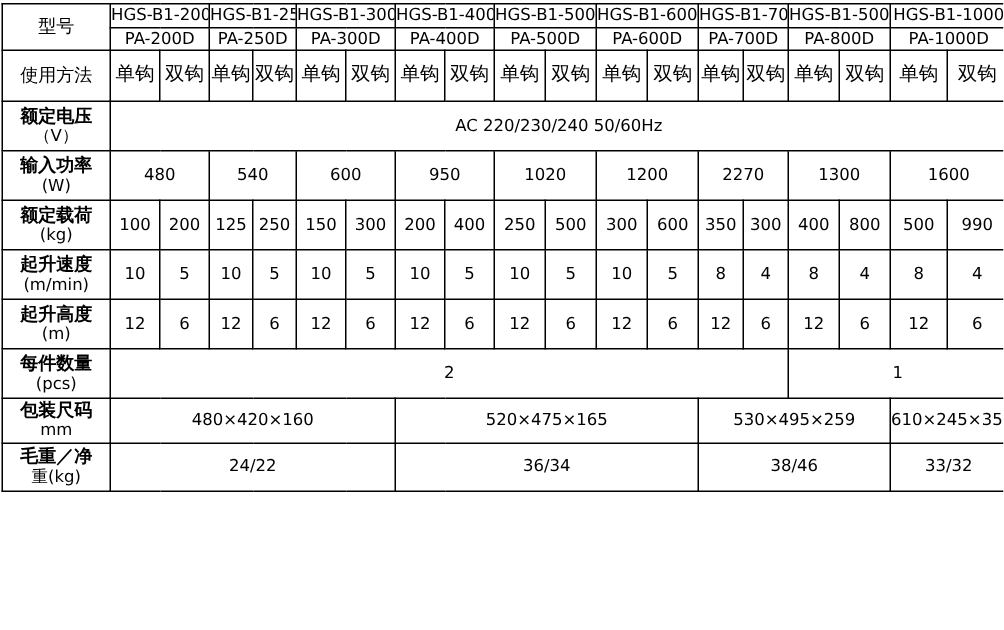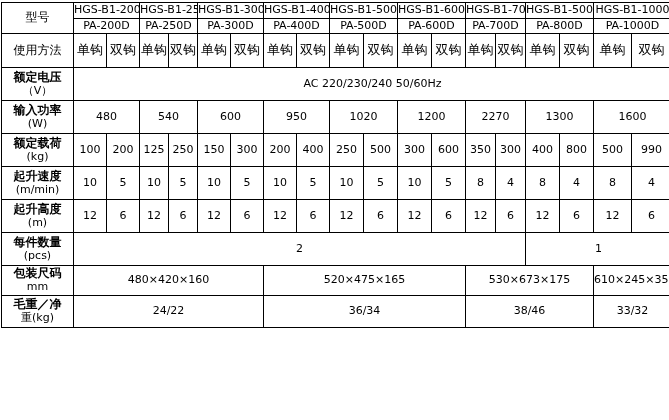--- a/index.html
+++ b/index.html
@@ -247,21 +247,21 @@
       <td colspan="4">1</td>
     </tr>
 
     <tr style="height:28px">
       <td class="rowlabel">
         <span class="lbl-main">包装尺码</span>
         <span class="lbl-unit">mm</span>
       </td>
       <td colspan="6">480×420×160</td>
       <td colspan="6">520×475×165</td>
-      <td colspan="4">530×673×175</td>
+      <td colspan="4">530×495×259</td>
       <td colspan="2">610×245×350</td>
     </tr>
 
     <tr style="height:32px">
       <td class="rowlabel">
         <span class="lbl-main">毛重／净</span>
         <span class="lbl-unit">重(kg)</span>
       </td>
       <td colspan="6">24/22</td>
       <td colspan="6">36/34</td>

